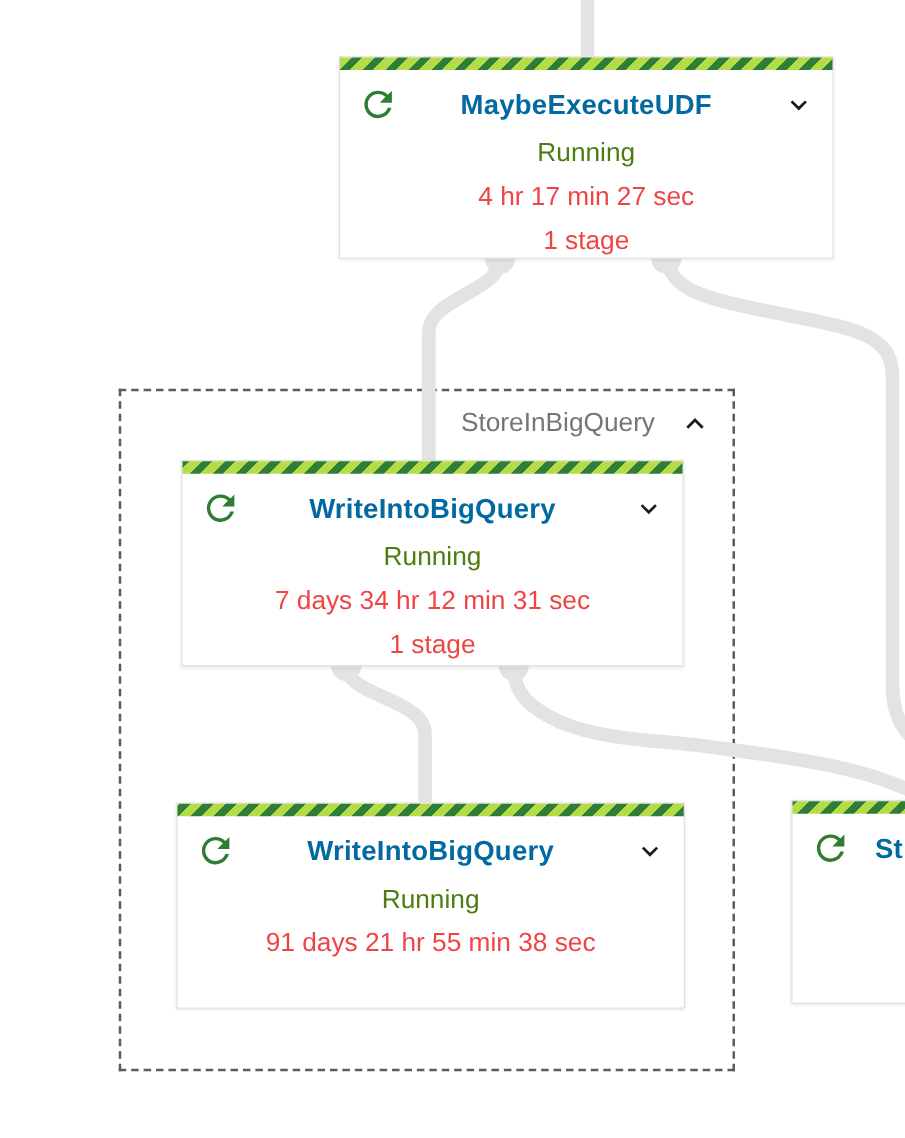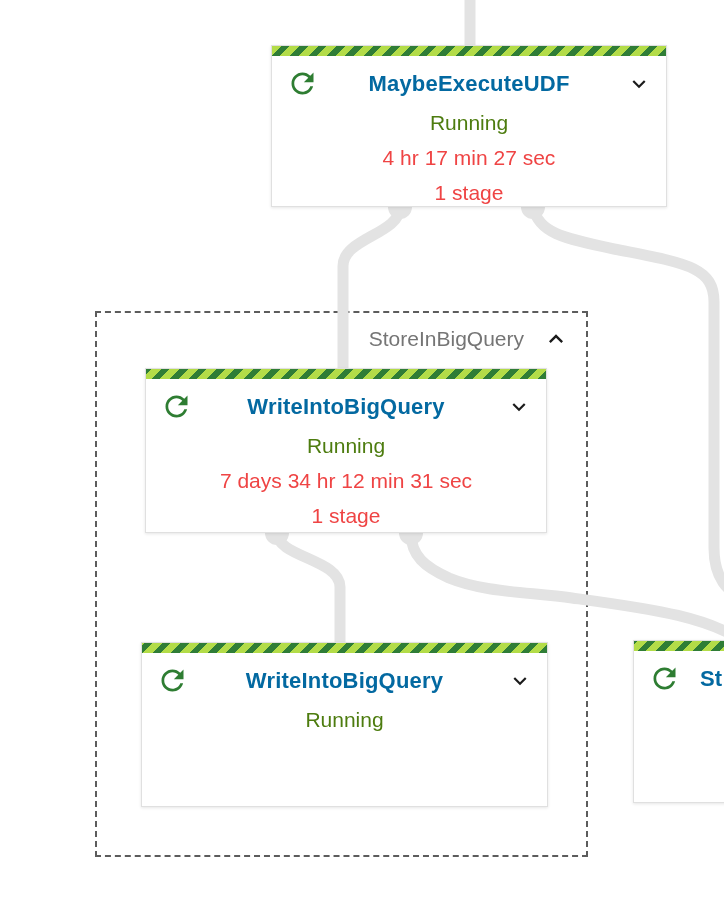--- a/index.html
+++ b/index.html
@@ -119,20 +119,21 @@
     <div class="title-row">
       <svg class="run-icon" viewBox="0 0 24 24">
         <path d="M17.65 6.35C16.2 4.9 14.21 4 12 4c-4.42 0-7.99 3.58-8 8s3.57 8 7.99 8c3.73 0 6.84-2.55 7.73-6h-2.08c-.82 2.33-3.04 4-5.65 4-3.31 0-6-2.69-6-6s2.69-6 6-6c1.66 0 3.14.69 4.22 1.78L13 11h7V4l-2.35 2.35z"></path>
       </svg>
       <span class="node-title">WriteIntoBigQuery</span>
       <svg class="chev-down" viewBox="0 0 24 24">
         <path d="M16.59 8.59 12 13.17 7.41 8.59 6 10l6 6 6-6z"></path>
       </svg>
     </div>
     <div class="node-line node-status">Running</div>
+    <div class="node-line">91 days 21 hr 55 min 38 sec</div>
   </div>
 
   <div class="node n3">
     <div class="stripebar"></div>
     <div class="title-row">
       <svg class="run-icon" viewBox="0 0 24 24">
         <path d="M17.65 6.35C16.2 4.9 14.21 4 12 4c-4.42 0-7.99 3.58-8 8s3.57 8 7.99 8c3.73 0 6.84-2.55 7.73-6h-2.08c-.82 2.33-3.04 4-5.65 4-3.31 0-6-2.69-6-6s2.69-6 6-6c1.66 0 3.14.69 4.22 1.78L13 11h7V4l-2.35 2.35z"></path>
       </svg>
       <span class="node-title">St</span>
     </div>

